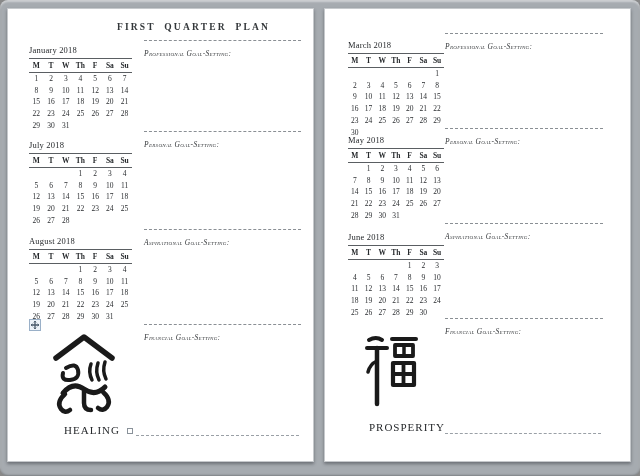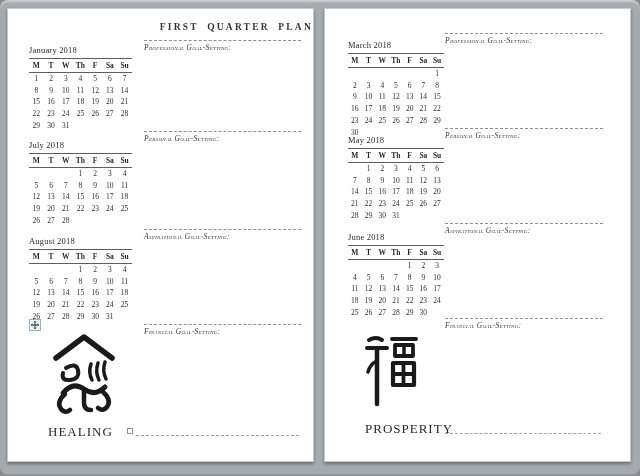--- a/index.html
+++ b/index.html
@@ -10,50 +10,50 @@
     font-family:"Liberation Serif", serif;
   }
   .page{
     position:absolute;top:8px;width:307px;height:454px;background:#fff;
     border:1px solid #c6c9cc;box-shadow:0 2px 3px rgba(40,44,48,.45);
     box-sizing:border-box;
   }
   .page-1{left:7px;}
   .page-2{left:324px;}
   .page-title{
-    position:absolute;top:13px;left:0;right:0;text-align:right;
+    position:absolute;top:13px;left:0;right:0;text-align:center;
     font-size:9.5px;font-weight:600;letter-spacing:2.2px;word-spacing:4px;color:#33373a;margin-left:40px;
   }
   .page-1 .page-title{padding-left:26px;}
   .month{position:absolute;}
   .p1-m{left:21px;width:103px;}
   .p2-m{left:23px;width:96px;}
   .month-name{font-size:8.5px;color:#26292c;margin-bottom:3px;letter-spacing:.2px;}
   table.cal{width:100%;border-collapse:collapse;table-layout:fixed;}
   table.cal th{
     font-size:7.5px;font-weight:700;color:#26292c;text-align:center;
     border-top:1px solid #5a5e62;border-bottom:1px solid #5a5e62;padding:1.5px 0 2px;
   }
   table.cal td{font-size:7.5px;color:#2a2d30;text-align:center;padding:1.4px 0;line-height:1.2;}
   .goal{position:absolute;}
   .p1-g{left:136px;width:157px;}
   .p2-g{left:120px;width:158px;}
   .goal-rule{border-top:1px dashed #8a8f94;height:0;}
   .goal-label{
-    margin-top:2px;font-size:7.5px;font-style:italic;font-variant:small-caps;
+    margin-top:8px;font-size:7.5px;font-style:italic;font-variant:small-caps;
     letter-spacing:.3px;color:#34373a;
   }
   .anchor-icon{
     position:absolute;left:21px;top:310px;width:12px;height:12px;box-sizing:border-box;
     border:1px solid #9ab0c8;background:#eef3f8;display:flex;align-items:center;justify-content:center;
   }
   .seal{position:absolute;}
   .seal svg{display:block;}
   .seal-label{
-    position:absolute;text-align:left;font-size:13px;letter-spacing:1px;color:#26292c;
+    position:absolute;text-align:right;font-size:11px;letter-spacing:1px;color:#26292c;
   }
   .p1-seal{left:43px;top:322px;}
   .p1-seal-label{left:40px;top:415px;width:72px;}
   .p2-seal{left:40px;top:322px;}
   .p2-seal-label{left:40px;top:412px;width:80px;font-family:Liberation Serif, serif;}
   .footer-line{position:absolute;display:flex;align-items:flex-end;gap:3px;}
   .p1-footer{left:119px;right:14px;top:419px;height:8px;}
   .p2-footer{left:120px;right:29px;top:417px;height:8px;}
   .footer-marker{
     width:6px;height:6px;box-sizing:border-box;border:1px solid #8a929a;background:#fff;

